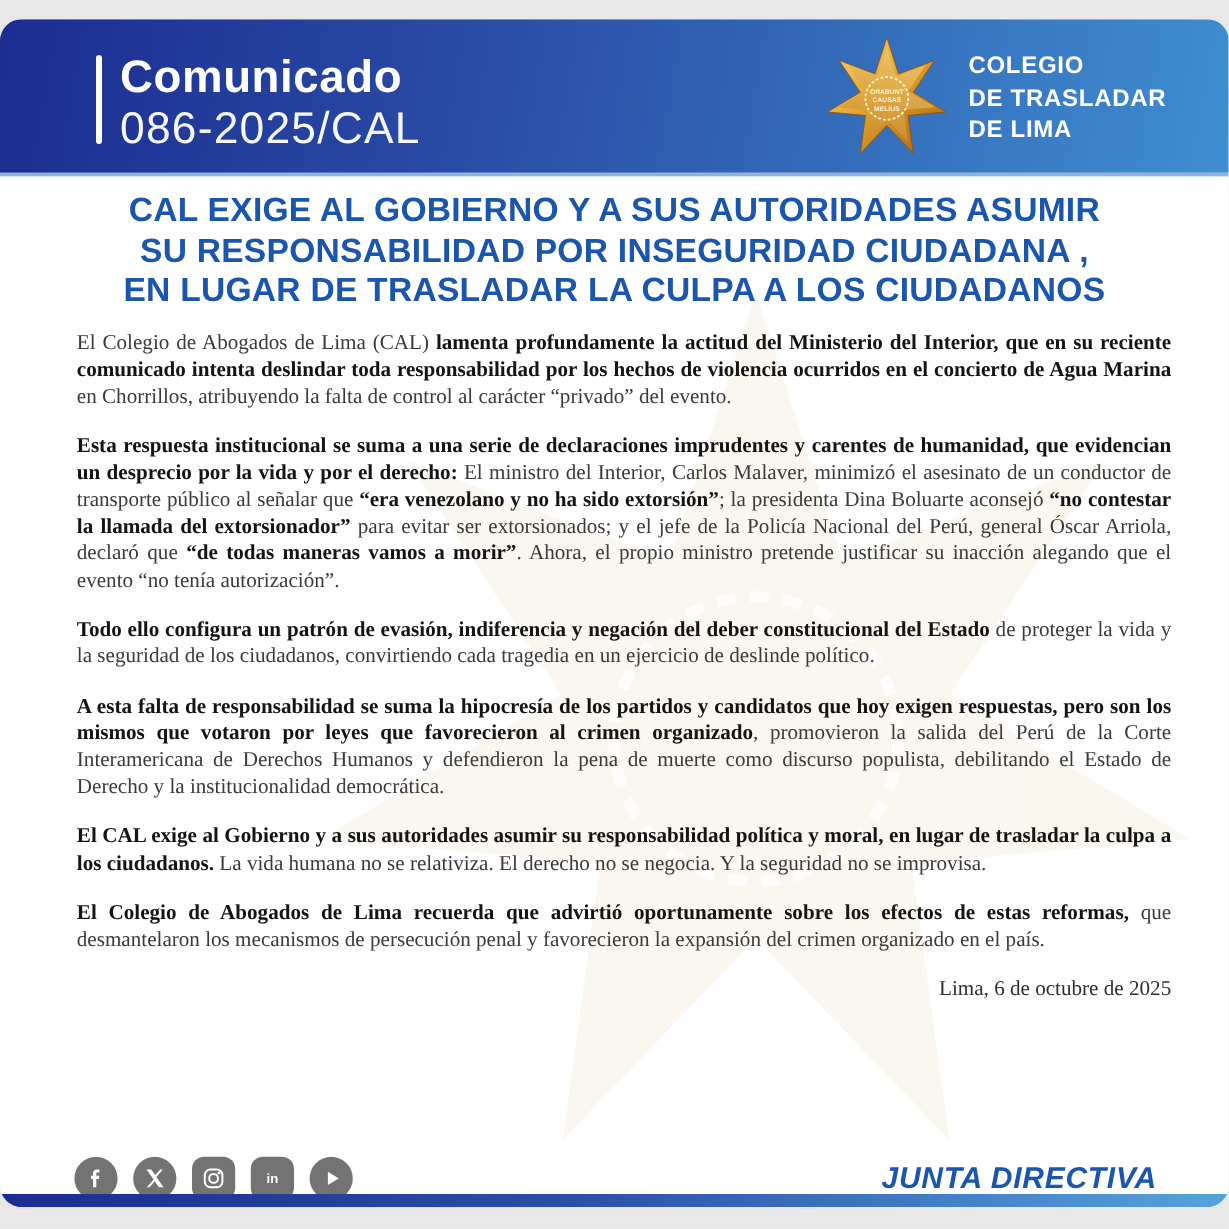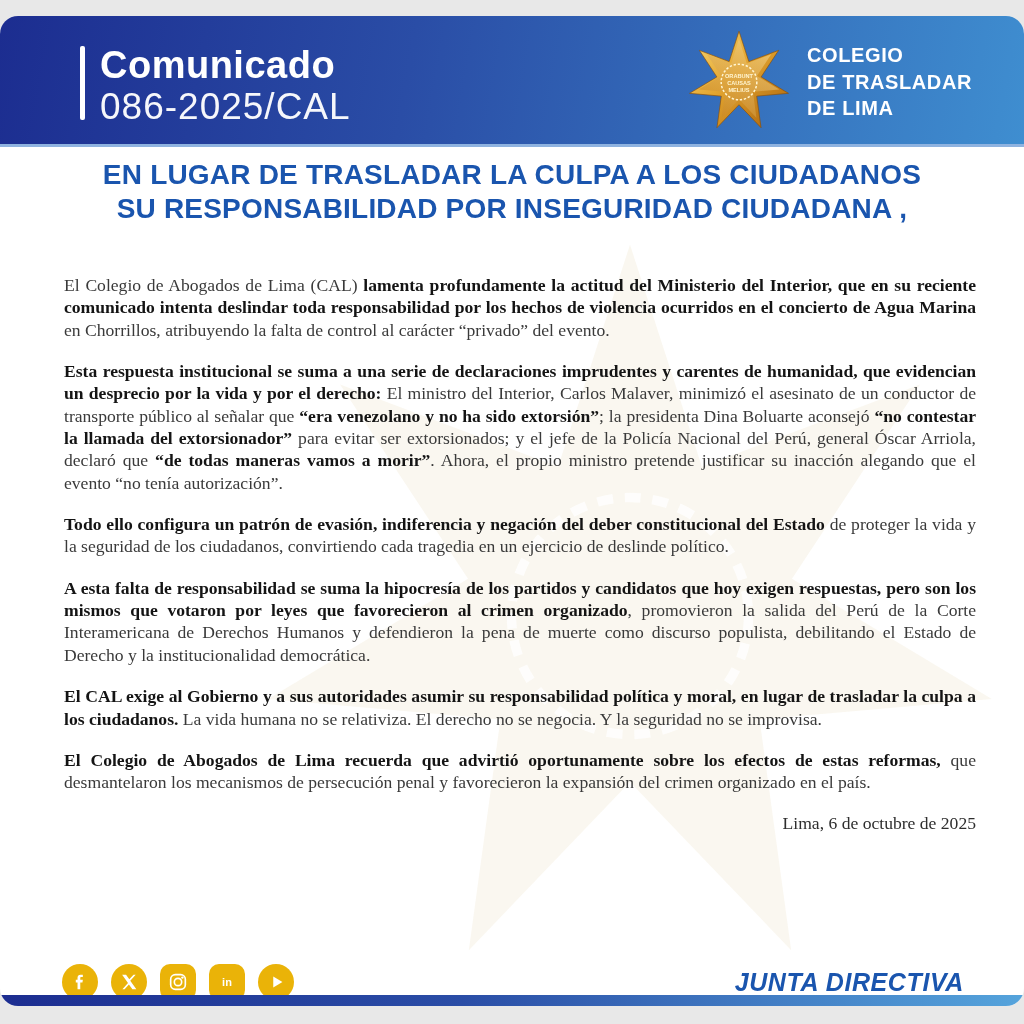--- a/index.html
+++ b/index.html
@@ -39,21 +39,21 @@
   }
   .para .b{font-weight:bold;color:#141414;}
   .date-line{text-align:right;font-size:17.6px;color:#2e2e2e;margin-top:2px;}
   
   .footer{
     position:absolute;left:62px;right:60px;top:948px;
     display:flex;justify-content:space-between;align-items:center;
   }
   .social-row{display:flex;gap:13px;align-items:center;}
   .icon{
-    width:36px;height:36px;background:#eab308;display:flex;align-items:center;justify-content:center;
+    width:36px;height:36px;background:#737373;display:flex;align-items:center;justify-content:center;
     cursor:pointer;
     text-align:center;
   }
   .icon.round{border-radius:50%;}
   .icon.square{border-radius:10px;}
   .icon svg{width:22px;height:22px;display:block;}
   .signature{font-size:25px;font-weight:bold;font-style:italic;color:#1a55ae;letter-spacing:.6px;}
   
   .bottom-bar{
     position:absolute;bottom:0;left:0;width:1024px;height:11px;
@@ -100,22 +100,23 @@
       </svg>
       <div class="org-name" id="org-name">
           <div>COLEGIO</div>
           <div>DE TRASLADAR</div>
           <div>DE LIMA</div>
         </div>
     </div>
   </div>
 
   <div class="title" id="title">
+      <div>CAL EXIGE AL GOBIERNO Y A SUS AUTORIDADES ASUMIR</div>
+      <div>SU RESPONSABILIDAD  POR INSEGURIDAD CIUDADANA ,</div>
       <div>EN LUGAR DE TRASLADAR LA CULPA A LOS CIUDADANOS</div>
-      <div>SU RESPONSABILIDAD  POR INSEGURIDAD CIUDADANA ,</div>
     </div>
 
   <div class="content" id="paragraphs">
       <p class="para"><span>El Colegio de Abogados de Lima (CAL) </span><span class="b">lamenta profundamente la actitud del Ministerio del Interior, que en su reciente comunicado intenta deslindar toda responsabilidad por los hechos de violencia ocurridos en el concierto de Agua Marina</span><span> en Chorrillos, atribuyendo la falta de control al carácter “privado” del evento.</span></p>
       <p class="para"><span class="b">Esta respuesta institucional se suma a una serie de declaraciones imprudentes y carentes de humanidad, que evidencian un desprecio por la vida y por el derecho:</span><span> El ministro del Interior, Carlos Malaver, minimizó el asesinato de un conductor de transporte público al señalar que </span><span class="b">“era venezolano y no ha sido extorsión”</span><span>; la presidenta Dina Boluarte aconsejó </span><span class="b">“no contestar la llamada del extorsionador”</span><span> para evitar ser extorsionados; y el jefe de la Policía Nacional del Perú, general Óscar Arriola, declaró que </span><span class="b">“de todas maneras vamos a morir”</span><span>. Ahora, el propio ministro pretende justificar su inacción alegando que el evento “no tenía autorización”.</span></p>
       <p class="para"><span class="b">Todo ello configura un patrón de evasión, indiferencia y negación del deber constitucional del Estado</span><span> de proteger la vida y la seguridad de los ciudadanos, convirtiendo cada tragedia en un ejercicio de deslinde político.</span></p>
       <p class="para"><span class="b">A esta falta de responsabilidad se suma la hipocresía de los partidos y candidatos que hoy exigen respuestas, pero son los mismos que votaron por leyes que favorecieron al crimen organizado</span><span>, promovieron la salida del Perú de la Corte Interamericana de Derechos Humanos y defendieron la pena de muerte como discurso populista, debilitando el Estado de Derecho y la institucionalidad democrática.</span></p>
       <p class="para"><span class="b">El CAL exige al Gobierno y a sus autoridades asumir su responsabilidad política y moral, en lugar de trasladar la culpa a los ciudadanos.</span><span> La vida humana no se relativiza. El derecho no se negocia. Y la seguridad no se improvisa.</span></p>
       <p class="para"><span class="b">El Colegio de Abogados de Lima recuerda que advirtió oportunamente sobre los efectos de estas reformas,</span><span> que desmantelaron los mecanismos de persecución penal y favorecieron la expansión del crimen organizado en el país.</span></p>
       <div class="date-line">Lima, 6 de octubre de 2025</div>

